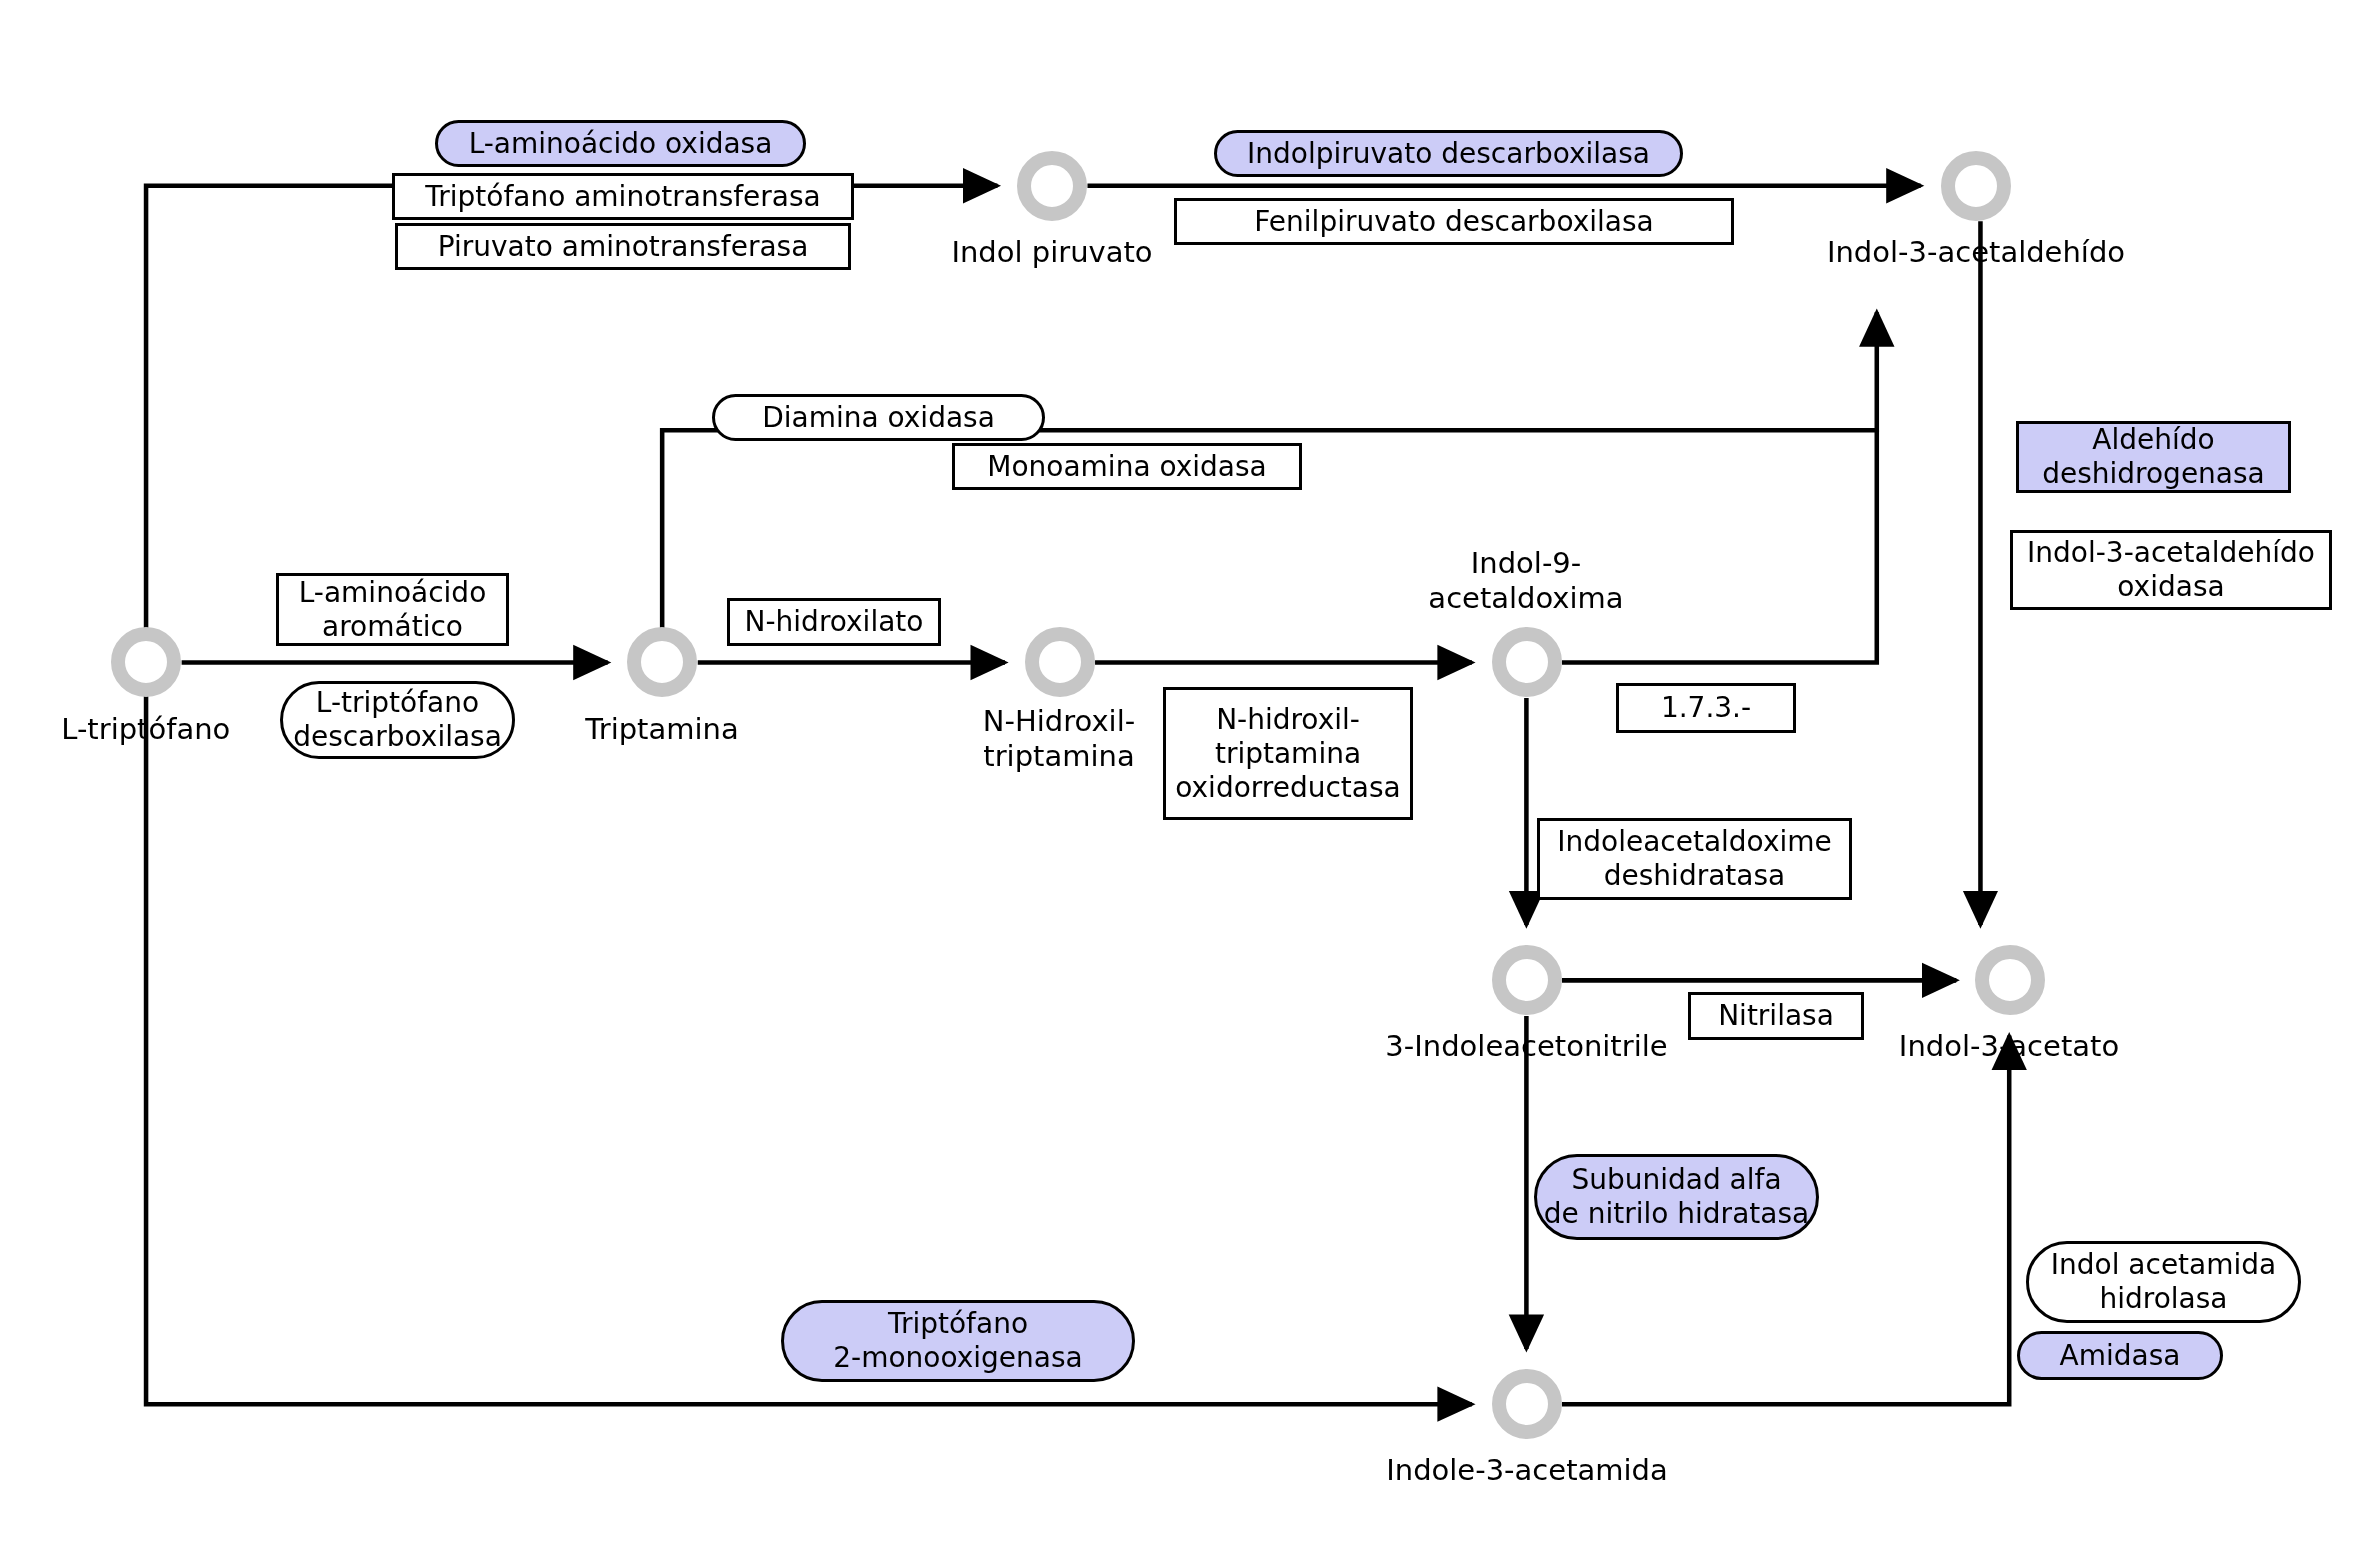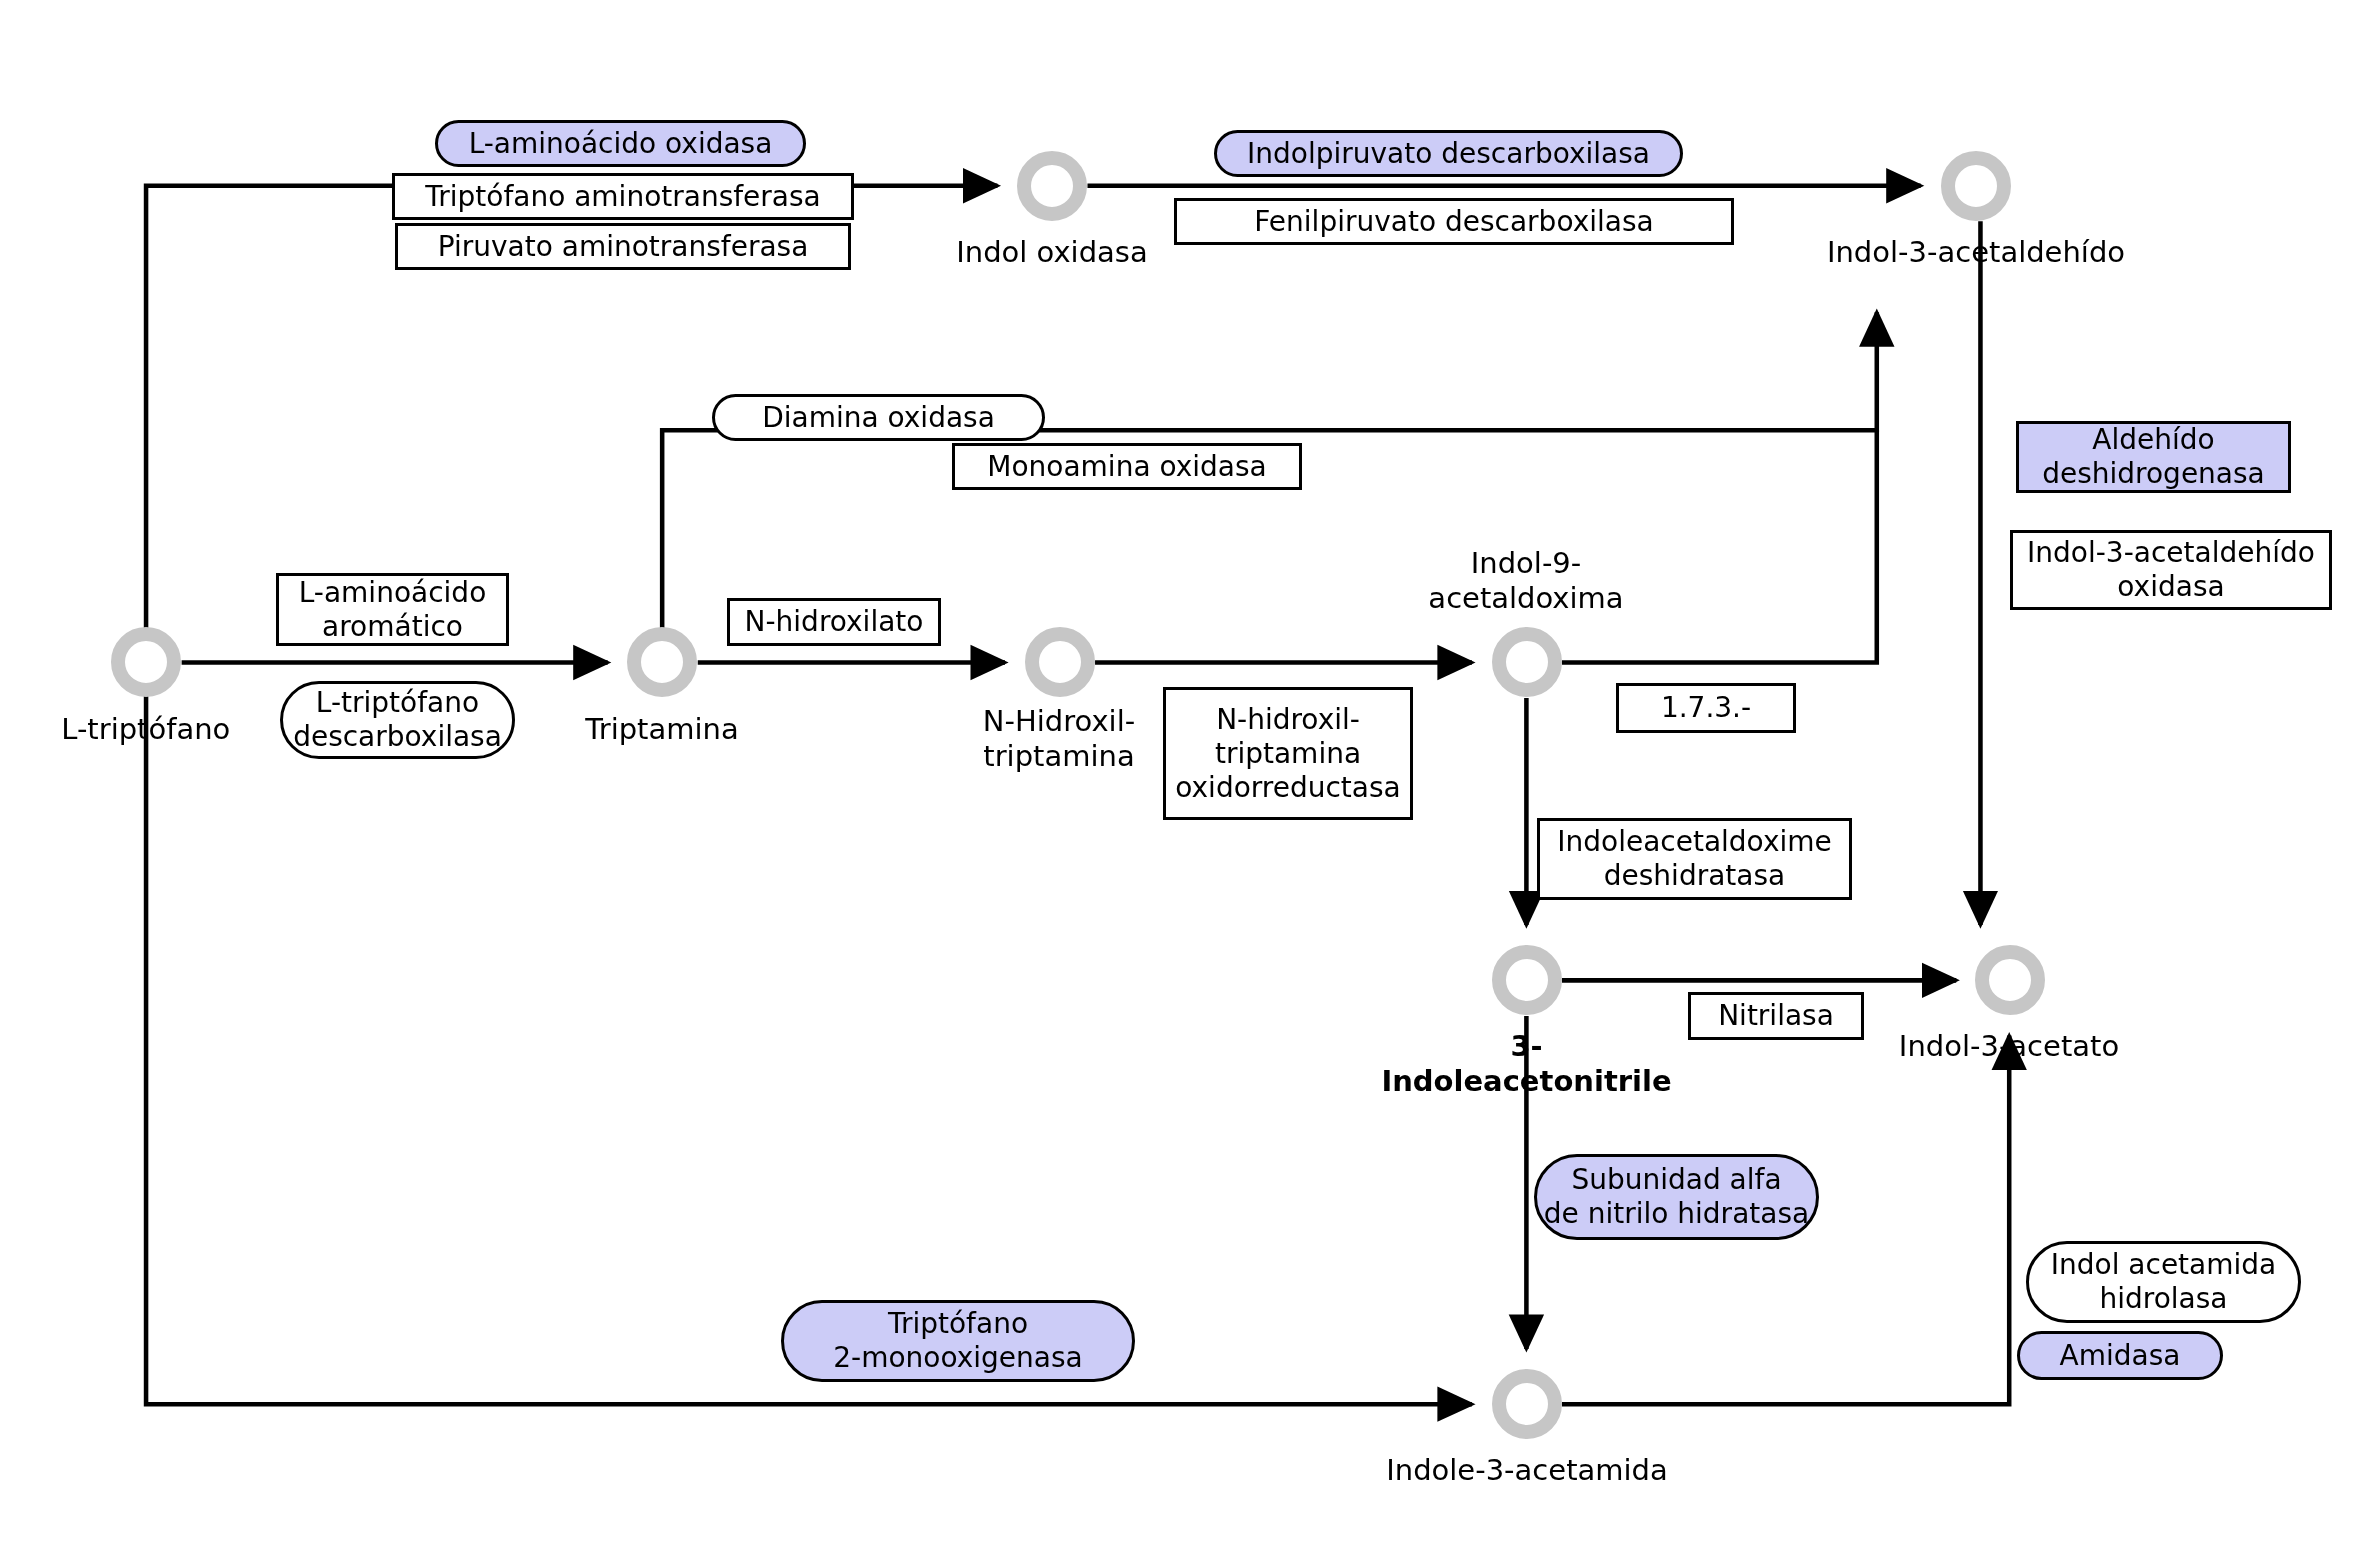--- a/index.html
+++ b/index.html
@@ -58,38 +58,38 @@
       <path d="M193,918 L193,1855 L1945,1855" marker-end="url(#ah)"></path>
 
       <path d="M2064,1855 L2655,1855 L2655,1368" marker-end="url(#ah)"></path>
     </g>
   </svg>
 
   <div class="node" style="left:111px;top:627px;width:70px;height:70px;"></div>
   <div class="cmp-label" style="left:9.8px;top:712px;width:272px;">L-triptófano</div>
 
   <div class="node" style="left:1017px;top:151px;width:70px;height:70px;"></div>
-  <div class="cmp-label" style="left:916px;top:235px;width:272px;">Indol oxidasa</div>
+  <div class="cmp-label" style="left:916px;top:235px;width:272px;">Indol piruvato</div>
 
   <div class="node" style="left:1941px;top:151px;width:70px;height:70px;"></div>
   <div class="cmp-label" style="left:1817px;top:235px;width:318px;">Indol-3-acetaldehído</div>
 
   <div class="node" style="left:627px;top:627px;width:70px;height:70px;"></div>
   <div class="cmp-label" style="left:526px;top:712px;width:272px;">Triptamina</div>
 
   <div class="node" style="left:1025px;top:627px;width:70px;height:70px;"></div>
   <div class="cmp-label" style="left:923px;top:704px;width:272px;">N-Hidroxil-
 triptamina</div>
 
   <div class="node" style="left:1492px;top:627px;width:70px;height:70px;"></div>
   <div class="cmp-label" style="left:1390px;top:546px;width:272px;">Indol-9-
 acetaldoxima</div>
 
   <div class="node" style="left:1492px;top:945px;width:70px;height:70px;"></div>
-  <div class="cmp-label" style="left:1375px;top:1029px;width:303px;font-weight:bold;">3-Indoleacetonitrile</div>
+  <div class="cmp-label" style="left:1375px;top:1029px;width:303px;">3-Indoleacetonitrile</div>
 
   <div class="node" style="left:1975px;top:945px;width:70px;height:70px;"></div>
   <div class="cmp-label" style="left:1873px;top:1029px;width:272px;">Indol-3-acetato</div>
 
   <div class="node" style="left:1492px;top:1369px;width:70px;height:70px;"></div>
   <div class="cmp-label" style="left:1383px;top:1453px;width:288px;">Indole-3-acetamida</div>
 
   <div class="enz round purple" style="left:435px;top:120px;width:371px;height:47px;">L-aminoácido oxidasa</div>
   <div class="enz" style="left:392px;top:173px;width:462px;height:47px;">Triptófano aminotransferasa</div>
   <div class="enz" style="left:395px;top:223px;width:456px;height:47px;">Piruvato aminotransferasa</div>

